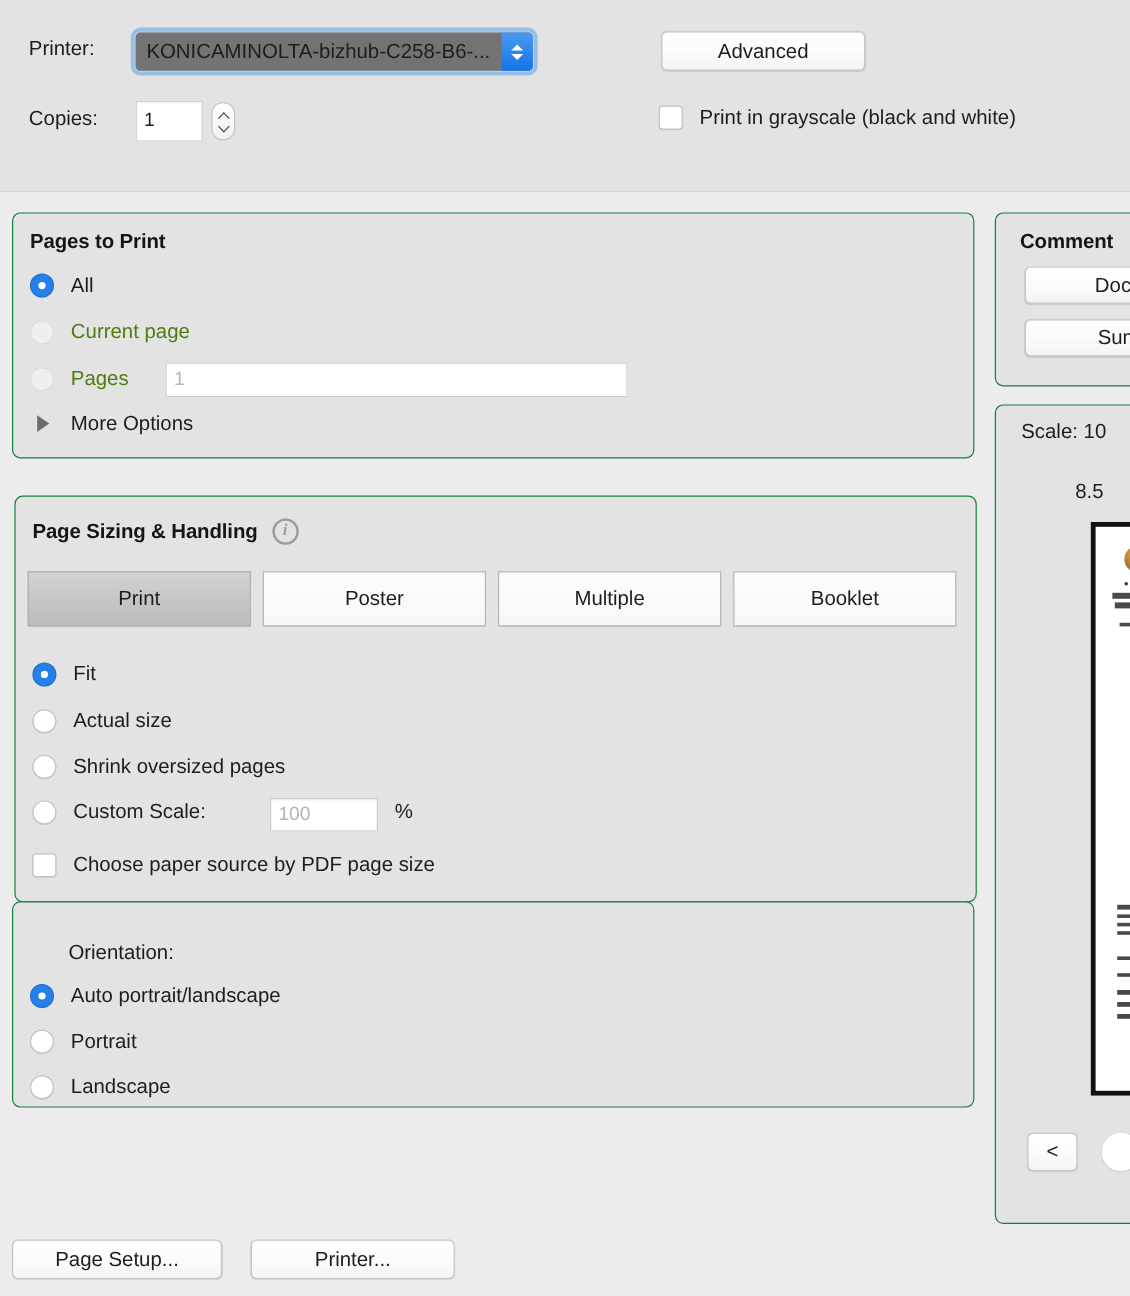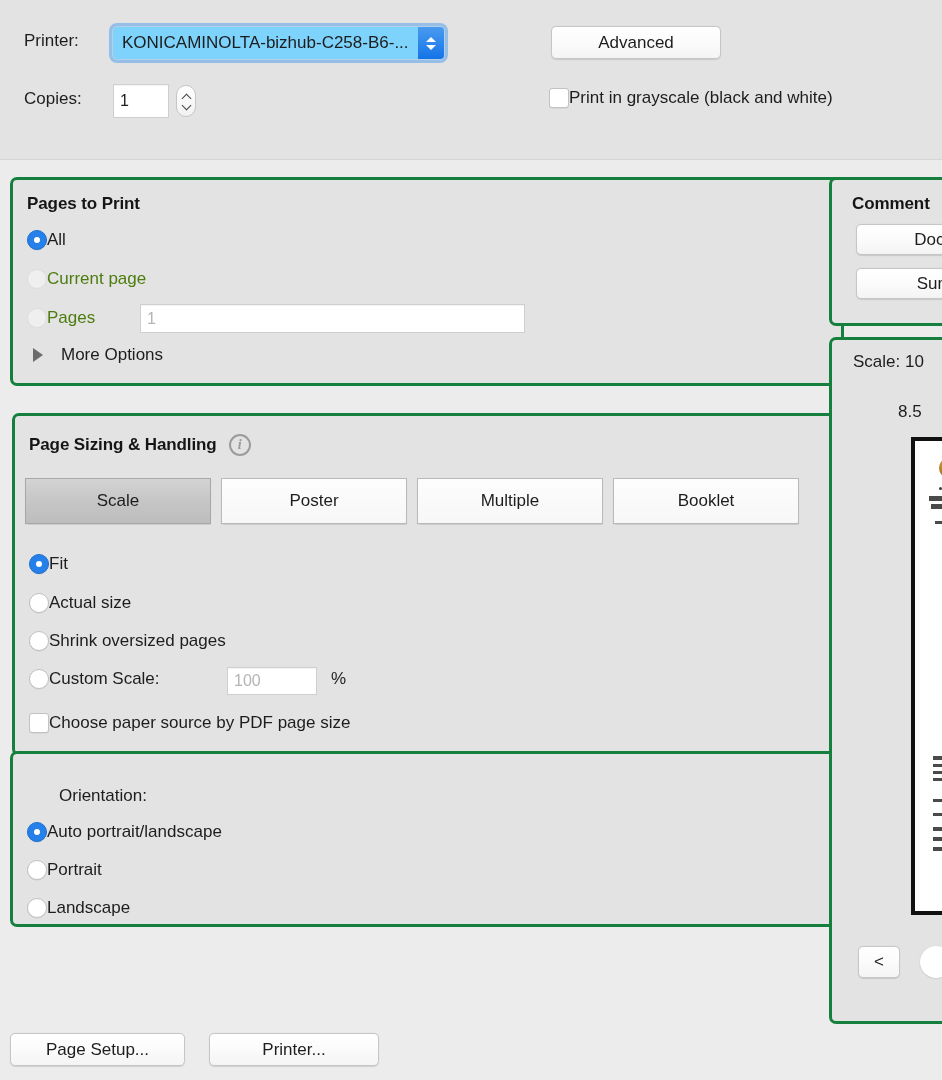--- a/index.html
+++ b/index.html
@@ -18,23 +18,22 @@
   #root {
     position: relative;
     width: 942px;
     height: 1080px;
   }
 
   
   .panel {
     position: absolute;
     background: #e3e3e3;
-    border: 3px solid #15803d;
+    border: 1px solid #15803d;
     border-radius: 7px;
-    padding-left: 28px;
   }
   .sect-title {
     font-size: 17px;
     font-weight: bold;
     color: #151515;
     letter-spacing: -0.1px;
   }
   .lbl {
     font-size: 17px;
     color: #1d1d1d;
@@ -81,21 +80,21 @@
     border: 1px solid #c2c2c2;
     box-sizing: border-box;
     display: inline-block;
     flex: 0 0 auto;
     box-shadow: 0 0.5px 0.5px rgba(0,0,0,0.10);
   }
 
   .row {
     display: flex;
     align-items: center;
-    gap: 0;
+    gap: 14px;
   }
 
   
   .field {
     background: #ffffff;
     border: 1px solid #cfcfcf;
     box-sizing: border-box;
     font-size: 16px;
     color: #1d1d1d;
     display: flex;
@@ -146,21 +145,21 @@
     left: 0; top: 0;
     width: 942px; height: 159px;
     background: #e3e3e3;
     border-bottom: 1px solid #d6d6d6;
   }
 
   #printer-select {
     position: absolute;
     left: 112px; top: 26px;
     width: 333px; height: 34px;
-    background: #7dd3fc;
+    background: #737373;
     border: 1px solid #b6cfe8;
     border-radius: 5px;
     box-sizing: border-box;
     display: flex;
     align-items: center;
     box-shadow: 0 0 0 3px rgba(90,160,235,0.55);
   }
   #printer-select .val {
     font-size: 17px;
     padding-left: 9px;
@@ -366,21 +365,21 @@
     </div>
   </div>
 
   <div class="panel" id="sizing-panel">
     <div class="row" style="position:absolute;left:14px;top:18px;gap:12px;">
       <span class="sect-title">Page Sizing &amp; Handling</span>
       <span class="info-icon">i</span>
     </div>
 
     <div style="position:absolute;left:10px;top:62px;width:780px;height:46px;">
-      <div class="segbtn active" style="left:0px;width:186px;">Scale</div>
+      <div class="segbtn active" style="left:0px;width:186px;">Print</div>
       <div class="segbtn" style="left:196px;width:186px;">Poster</div>
       <div class="segbtn" style="left:392px;width:186px;">Multiple</div>
       <div class="segbtn" style="left:588px;width:186px;">Booklet</div>
     </div>
 
     <div class="row" style="position:absolute;left:14px;top:138px;">
       <span class="radio on"></span>
       <span class="lbl">Fit</span>
     </div>
 

